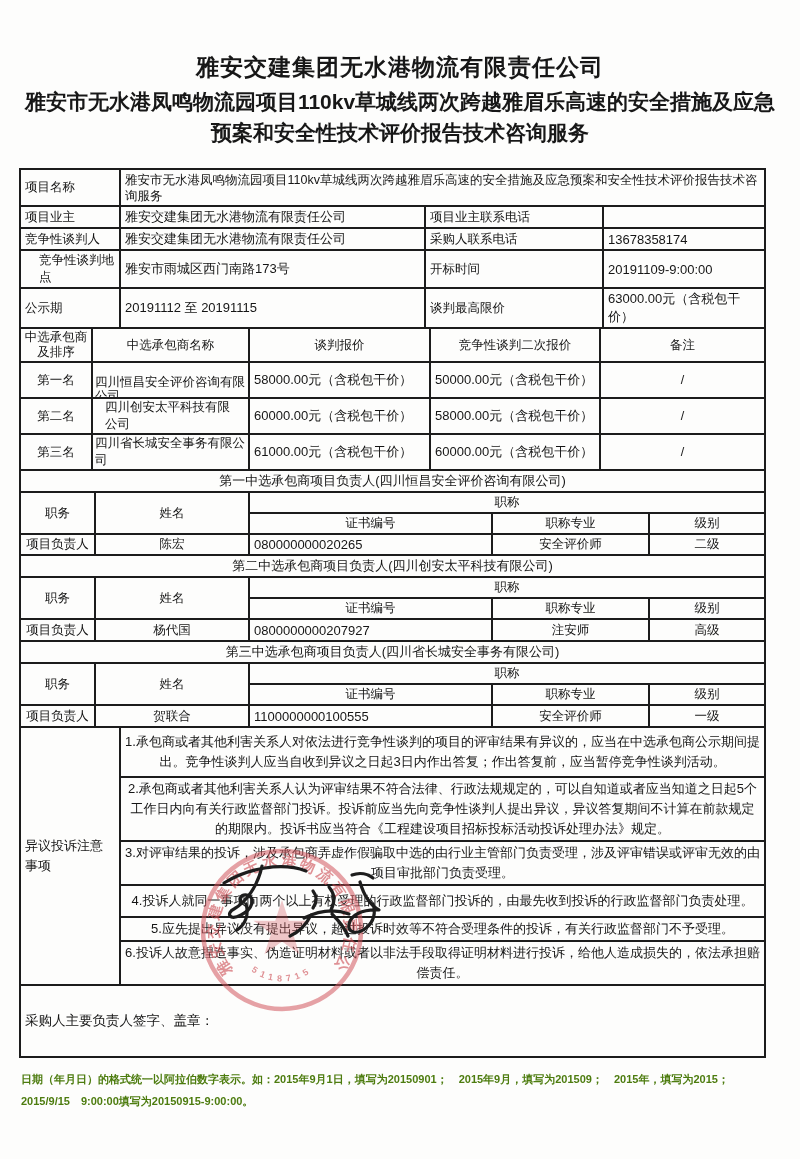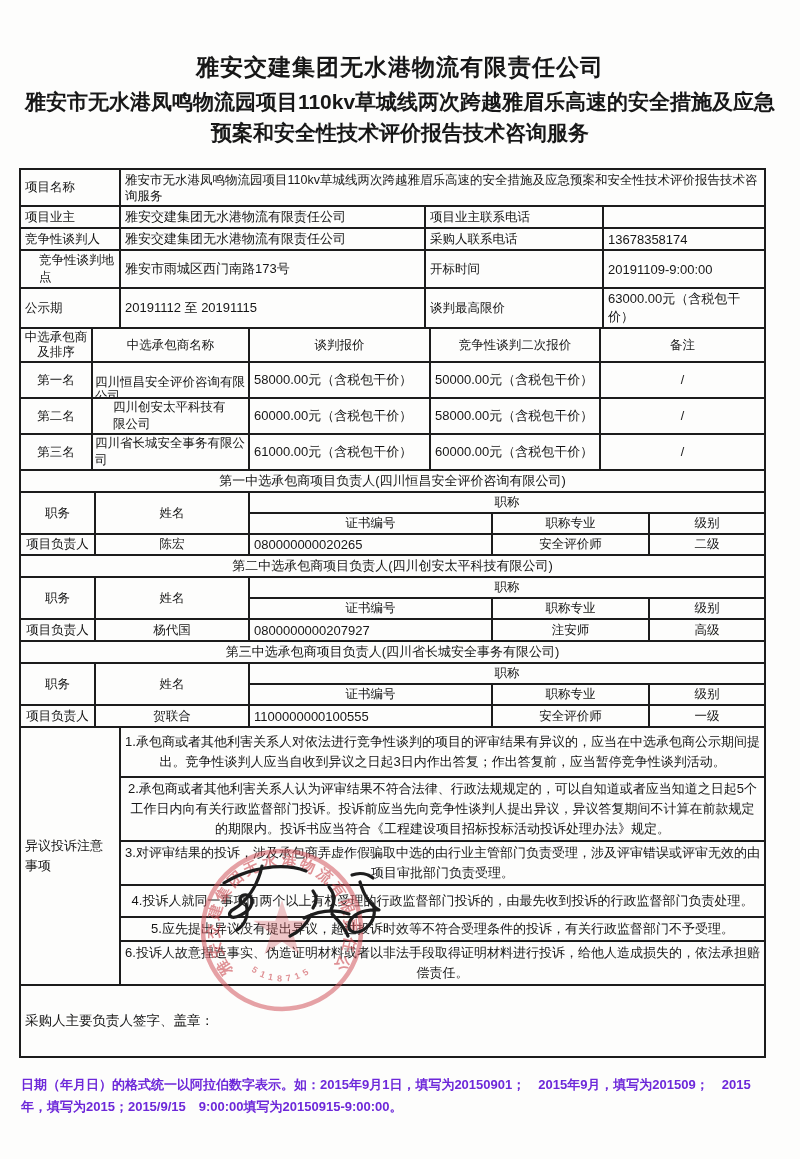--- a/index.html
+++ b/index.html
@@ -27,22 +27,22 @@
   td.l{text-align:left;}
   td.band{text-align:center;font-size:13px;padding:1px 2px;}
   td.obj{font-size:13px;line-height:20px;padding:2px 7px;text-align:center;}
   td.objlabel{font-size:13px;line-height:20px;padding:2px 4px;vertical-align:middle;}
   td.val{font-size:13px;padding-left:8px;}
   td.num{font-size:13px;}
   .name-clip{height:21px;overflow:hidden;line-height:13.5px;padding-top:13px;text-align:left;}
   td.sigcell{font-size:13.5px;padding-left:6px;vertical-align:middle;}
 
   .footnote{
-    width:742px;margin:16px 0 0 21px;
-    font-size:13px;line-height:22px;font-weight:bold;color:#6d28d9;
+    width:742px;margin:10px 0 0 21px;
+    font-size:11px;line-height:22px;font-weight:bold;color:#4d7c0f;
   }
   .stamp{position:absolute;left:192px;top:838px;width:180px;height:184px;pointer-events:none;}
   .signature{position:absolute;left:216px;top:852px;width:170px;height:95px;pointer-events:none;}
 </style>
 </head>
 <body>
 
 <div class="page">
 
   <div class="titles">
@@ -108,21 +108,21 @@
       <td class="c">第一名</td>
       <td colspan="3" class="l" style="padding:0 2px;vertical-align:top">
             <div class="name-clip">四川恒昌安全评价咨询有限公司</div>
           </td>
       <td colspan="2" class="num">58000.00元（含税包干价）</td>
       <td colspan="2" class="num">50000.00元（含税包干价）</td>
       <td colspan="3" class="c">/</td>
     </tr>
     <tr style="height:21px">
       <td class="c">第二名</td>
-      <td colspan="3" class="l" style="padding:0 20px">四川创安太平科技有限公司</td>
+      <td colspan="3" class="l" style="padding:0 12px">四川创安太平科技有限公司</td>
       <td colspan="2" class="num">60000.00元（含税包干价）</td>
       <td colspan="2" class="num">58000.00元（含税包干价）</td>
       <td colspan="3" class="c">/</td>
     </tr>
     <tr style="height:21px">
       <td class="c">第三名</td>
       <td colspan="3" class="l" style="padding:0 2px">四川省长城安全事务有限公司</td>
       <td colspan="2" class="num">61000.00元（含税包干价）</td>
       <td colspan="2" class="num">60000.00元（含税包干价）</td>
       <td colspan="3" class="c">/</td>

